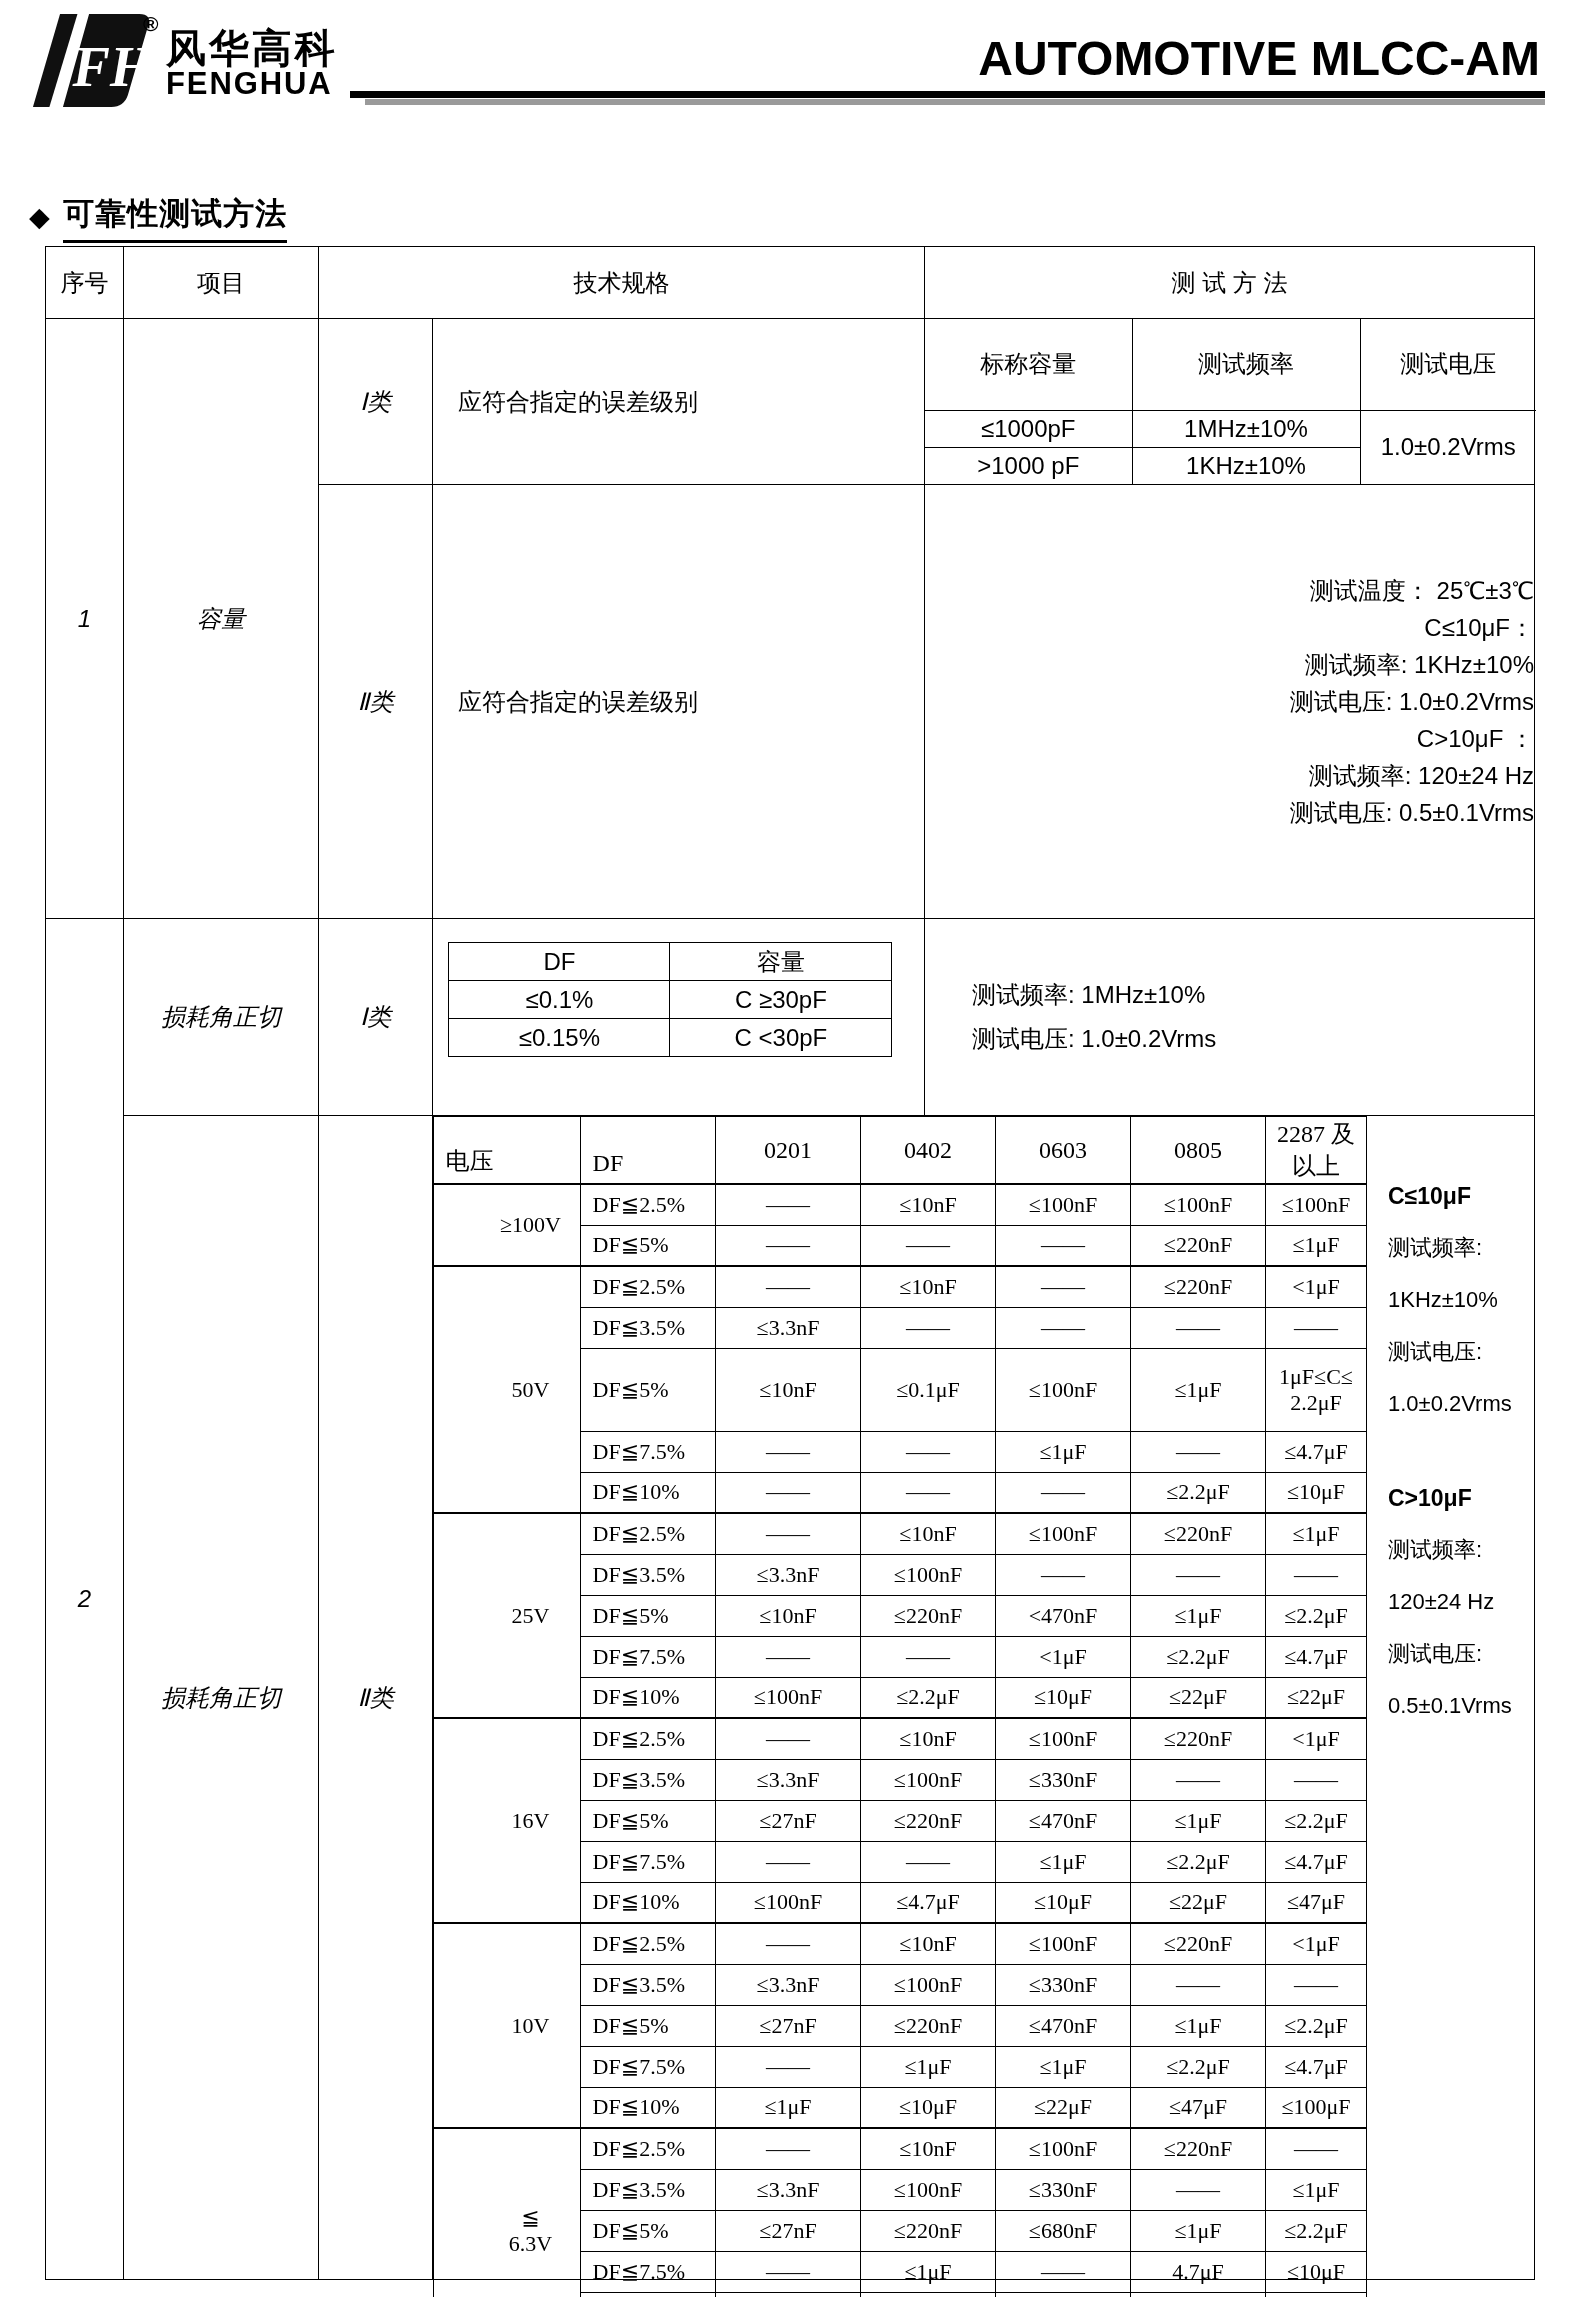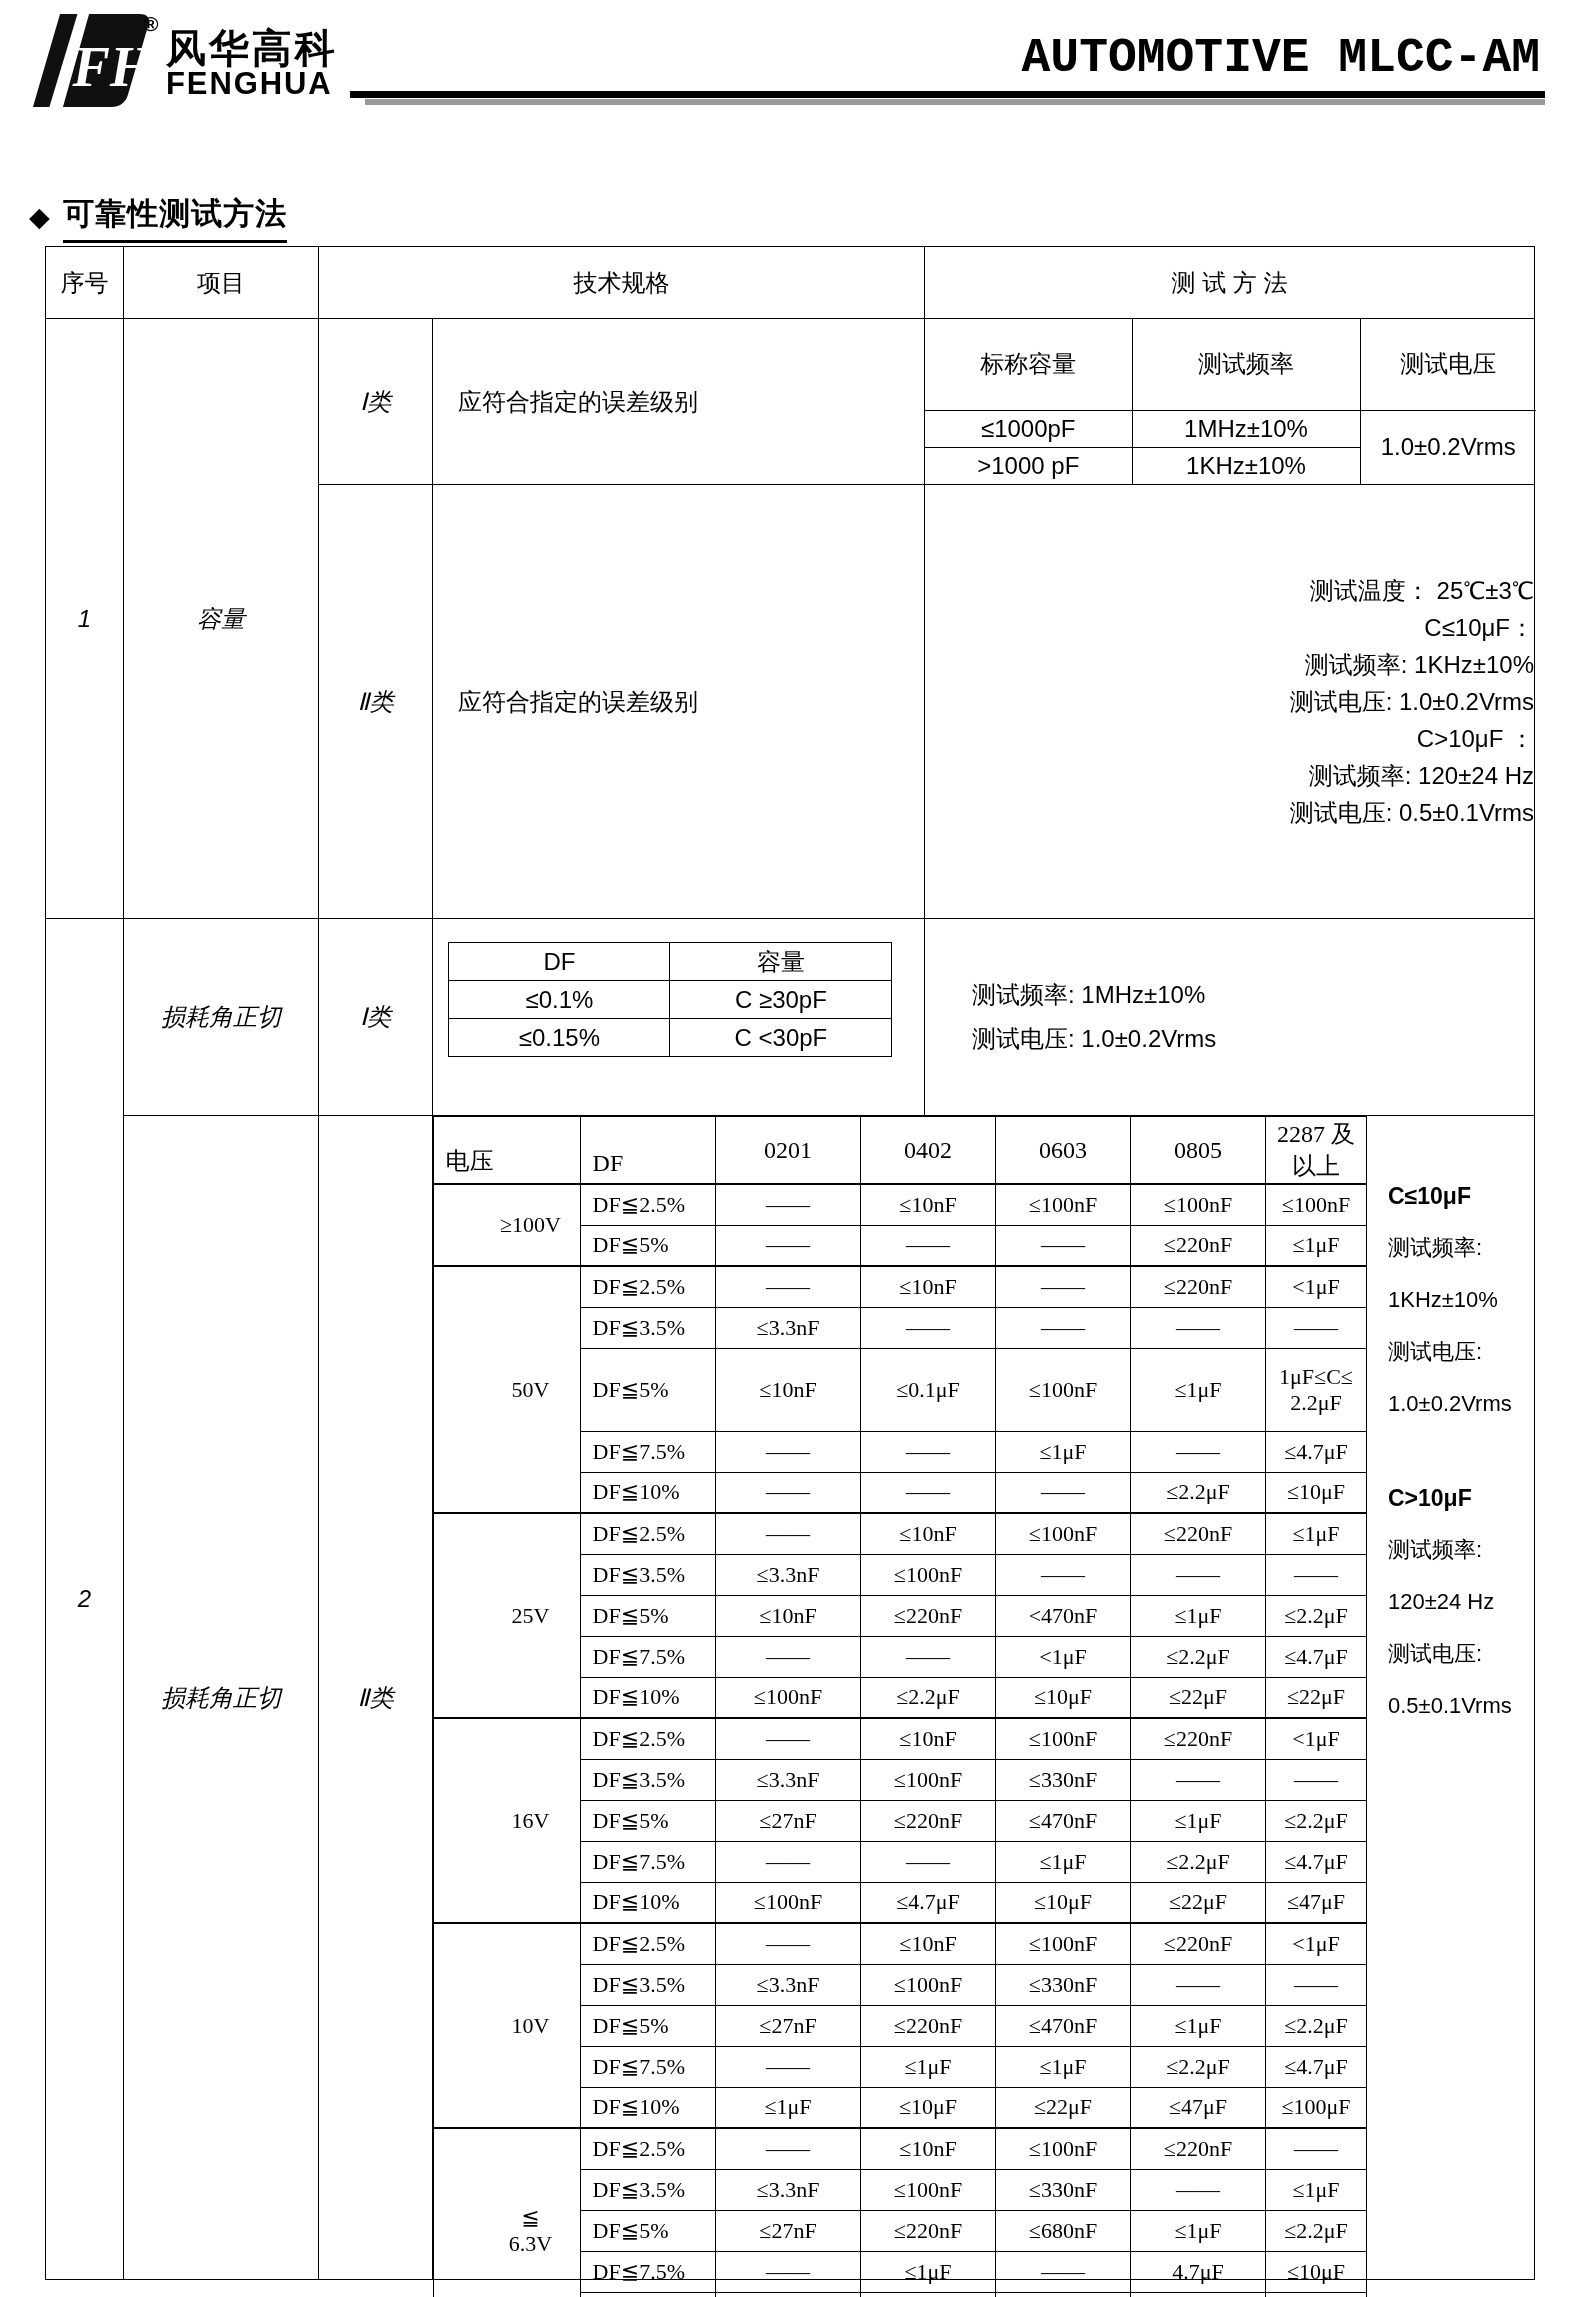--- a/index.html
+++ b/index.html
@@ -4,21 +4,21 @@
 <style>
   html,body{margin:0;padding:0;background:#ffffff;}
   .page{position:relative;width:1593px;height:2298px;background:#ffffff;color:#000;
         font-family:"Liberation Sans",sans-serif;overflow:hidden;}
 
   
   .logo-mark{position:absolute;left:31px;top:11.6px;}
   .logo-reg{position:absolute;left:143px;top:11.6px;font-size:21px;font-weight:bold;}
   .logo-cn{position:absolute;left:166px;top:21px;font-size:40px;font-weight:bold;letter-spacing:2.9px;}
   .logo-en{position:absolute;left:166px;top:66px;font-size:31px;font-weight:bold;letter-spacing:1.9px;}
-  .doc-title{position:absolute;right:53px;top:31px;margin:0;font-family:Liberation Mono, monospace;
+  .doc-title{position:absolute;right:53px;top:31px;margin:0;font-family:Liberation Sans, sans-serif;
              font-weight:bold;font-size:48px;letter-spacing:0px;white-space:nowrap;}
   .rule-black{position:absolute;left:350px;right:48px;top:91px;height:6.8px;background:#000;}
   .rule-gray{position:absolute;left:365px;right:48px;top:99px;height:5.8px;background:#9a9a9a;}
 
   
   .section-head{position:absolute;left:29px;top:193px;display:flex;align-items:center;}
   .diamond{font-size:27px;margin-right:13.5px;line-height:1;}
   .section-title{font-size:31px;font-weight:bold;padding-bottom:4.8px;border-bottom:3.9px solid #000;letter-spacing:1px;}
 
   

